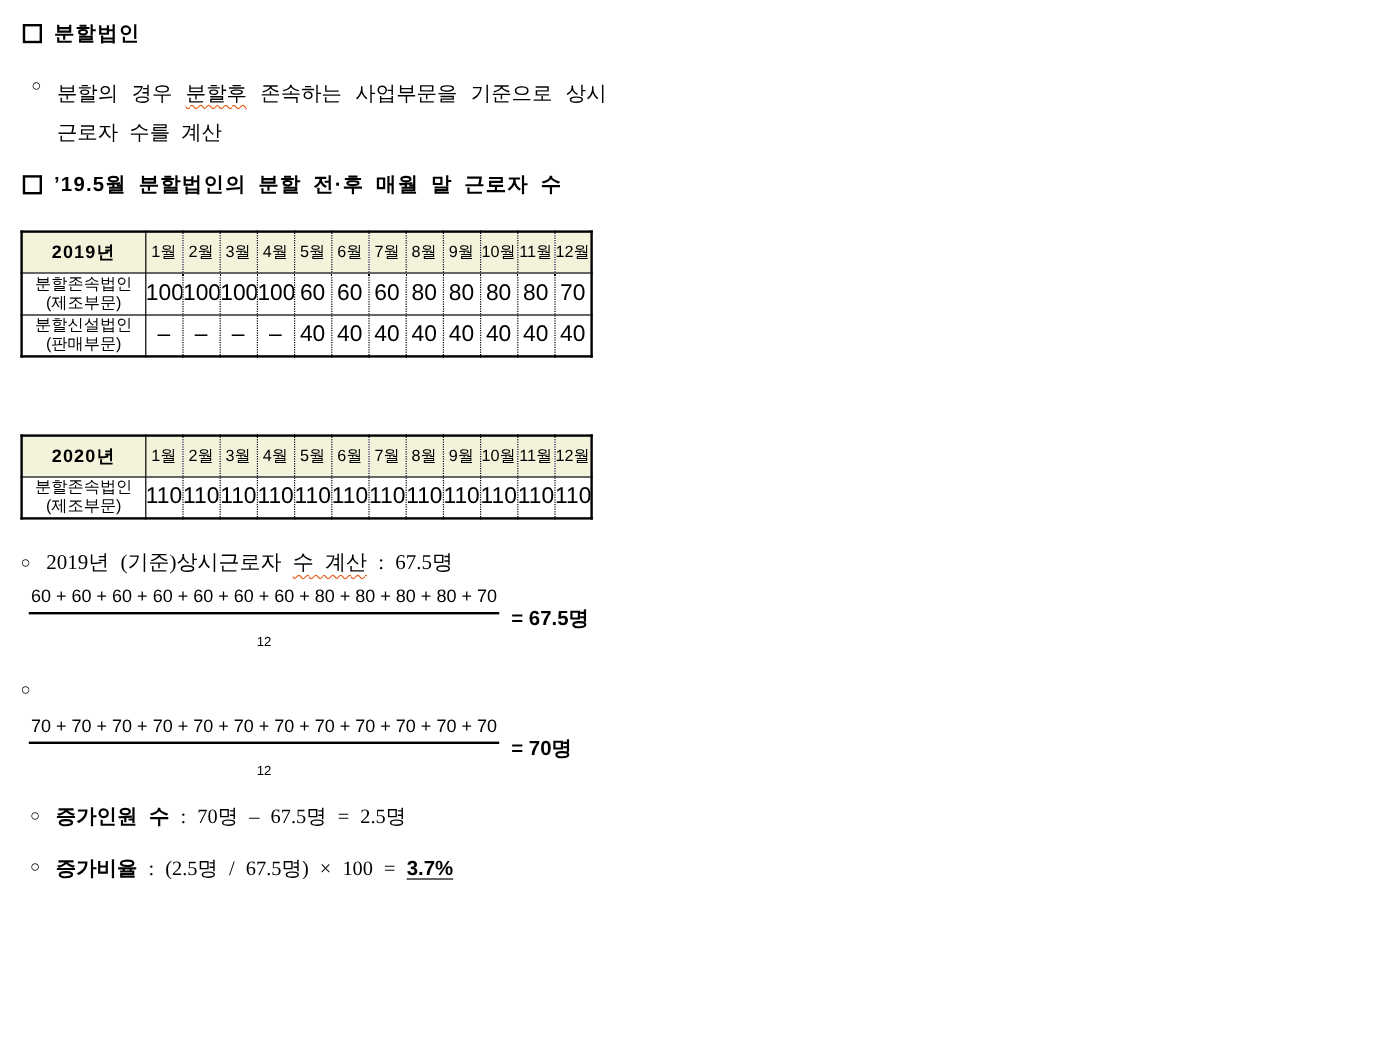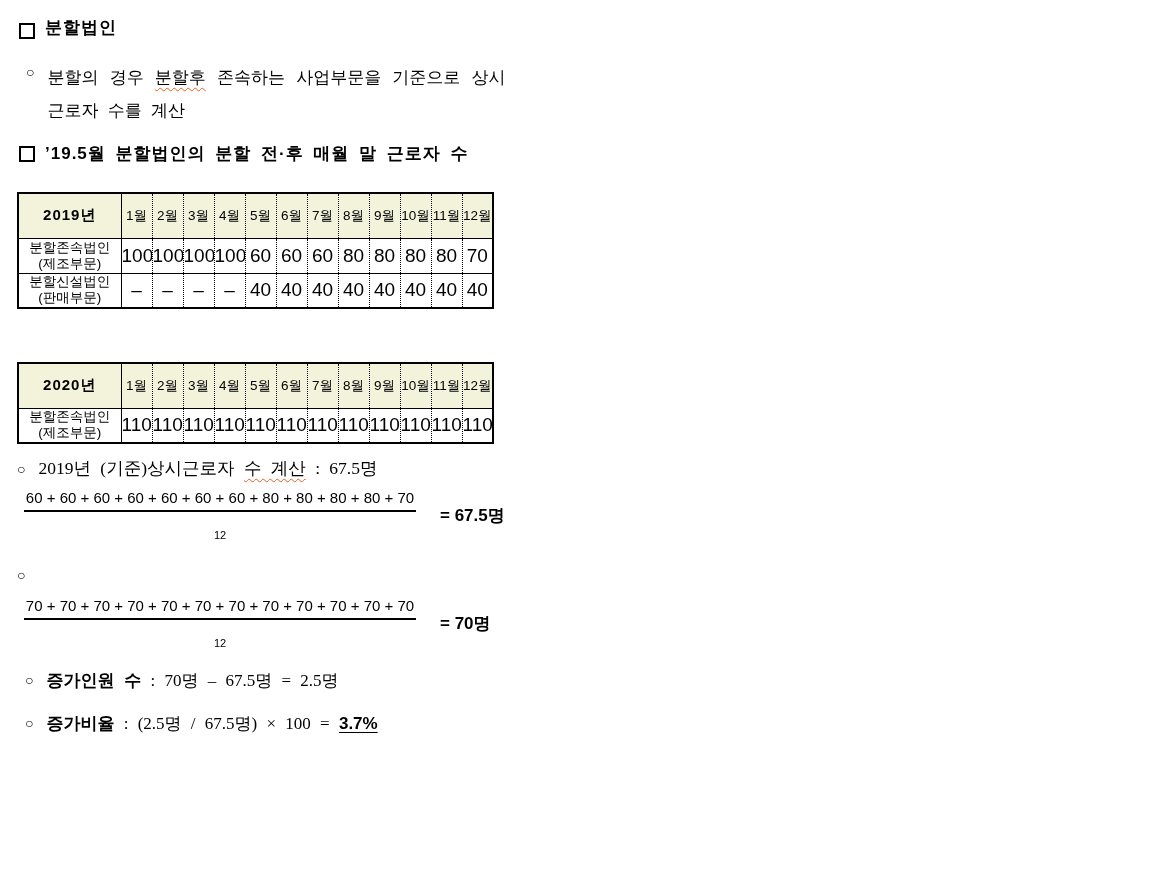--- a/index.html
+++ b/index.html
@@ -38,44 +38,44 @@
   .wtable{
     position:absolute; border-collapse:collapse; table-layout:fixed;
     width:477px; border:2px solid #000;
   }
   .wtable th,.wtable td{
     border-top:1px solid #000; border-bottom:1px solid #000;
     text-align:center; vertical-align:middle; padding:0; overflow:hidden;
   }
   .wtable .lblcol{ border-right:1px solid #000; }
   .wtable .m + .m, .wtable .v + .v{ border-left:1px dotted #000; }
-  .wtable tr.hdr{ background:var(--hdr-bg); height:45px; }
+  .wtable tr.hdr{ background:var(--hdr-bg); height:34px; }
   .wtable tr.datarow{ height:35px; }
   .yearcell{ font-weight:700; font-size:15px; letter-spacing:1px; }
   .wtable .m{ font-size:13.5px; font-weight:400; }
   .wtable .v{ font-size:19px; }
   .lbl2{ font-size:13.5px; line-height:16px; }
   
   .footnote{ position:absolute; font-size:14.5px; line-height:28px; word-spacing:4px; }
   .footnote .l2{ margin-left:18px; }
   
   .frac-row{ position:absolute; display:flex; align-items:center; }
   .frac{ width:392px; text-align:center; }
   .frac .num{ font-size:15px; padding-bottom:4px; border-bottom:2px solid #000; white-space:nowrap; }
   .frac .den{ font-size:11px; padding-top:17px; }
-  .frac-result{ margin-left:24px; font-weight:700; font-size:17px; white-space:nowrap; }
+  .frac-result{ margin-left:10px; font-weight:700; font-size:17px; white-space:nowrap; }
   
   .calc-head{ font-family:Liberation Serif, serif; font-size:17.5px; word-spacing:5px; }
 </style>
 </head>
 <body>
 
 <div class="page">
 
-  <div class="h-row" style="top:16px; left:19px;align-items:flex-end;">
+  <div class="h-row" style="top:16px; left:19px;">
     <span class="chkbox"></span>
     <span class="h-title">분할법인</span>
   </div>
 
   <div class="obullet" style="top:61px; left:26px;">
     <span class="omark">○</span>
     <span class="otext justify"><span>분할의 경우 </span><span class="wavy">분할후</span><span> 존속하는 사업부문을 기준으로 상시 근로자 수를 계산</span></span>
   </div>
 
   <div class="h-row" style="top:142px; left:19px;">

